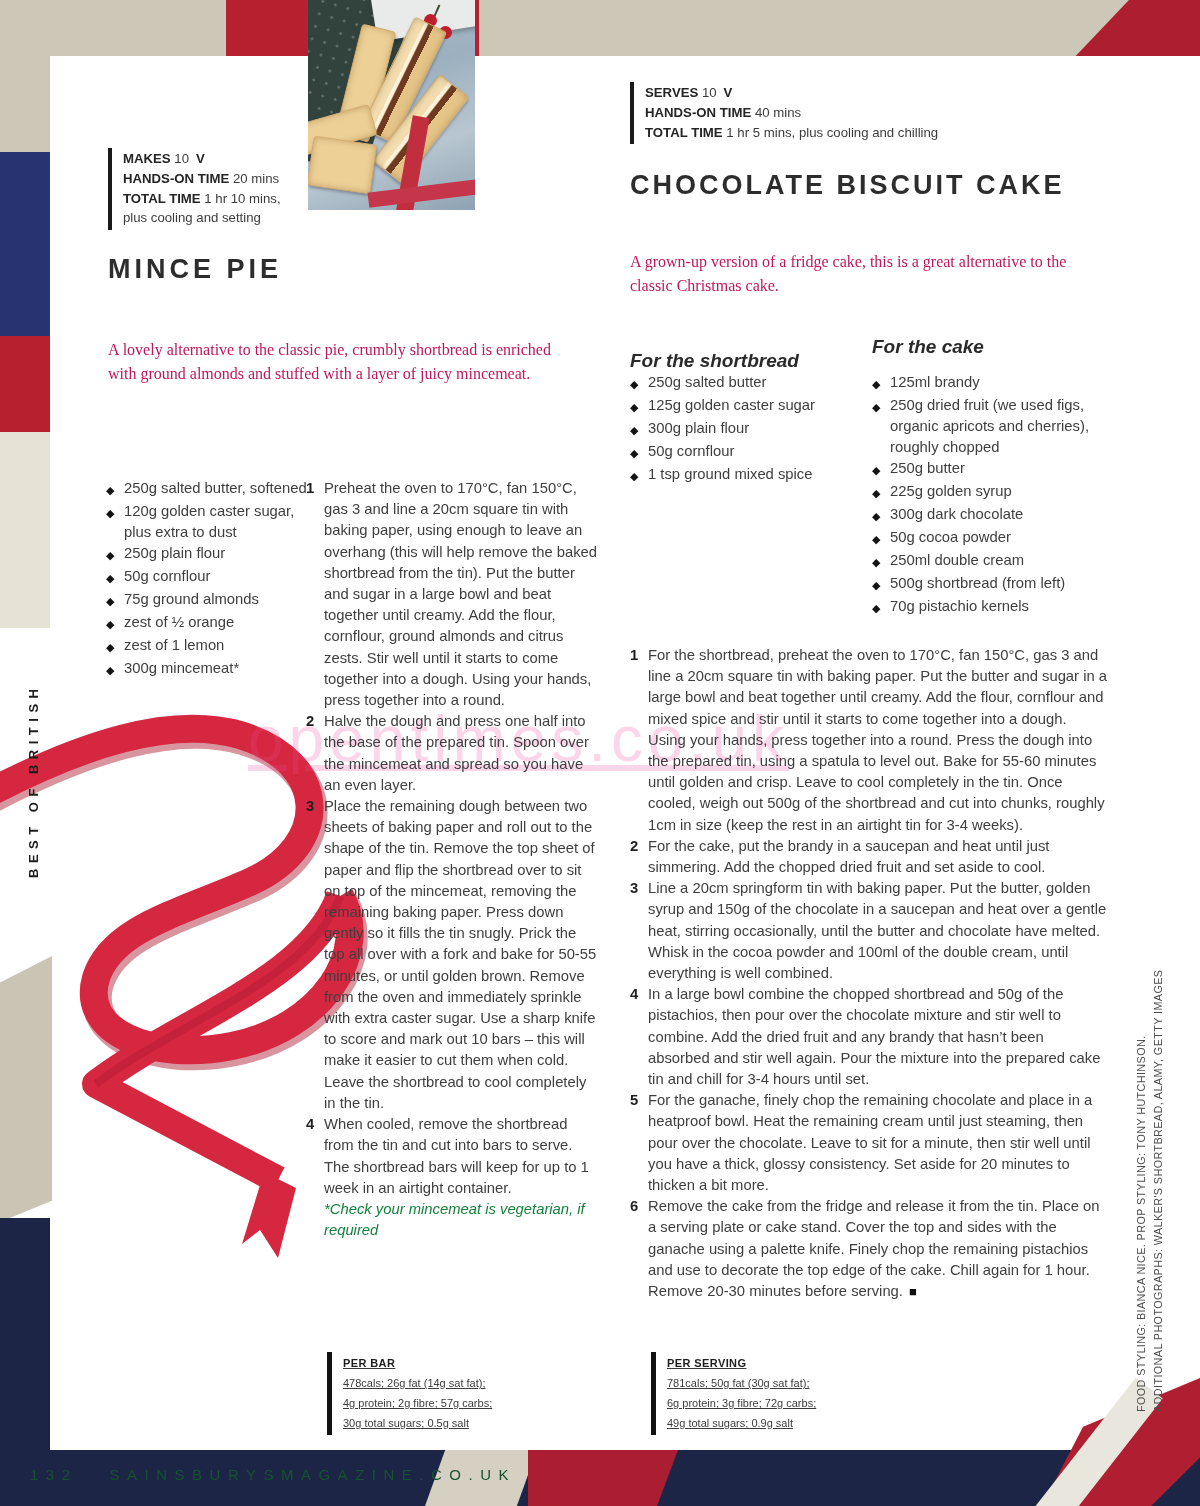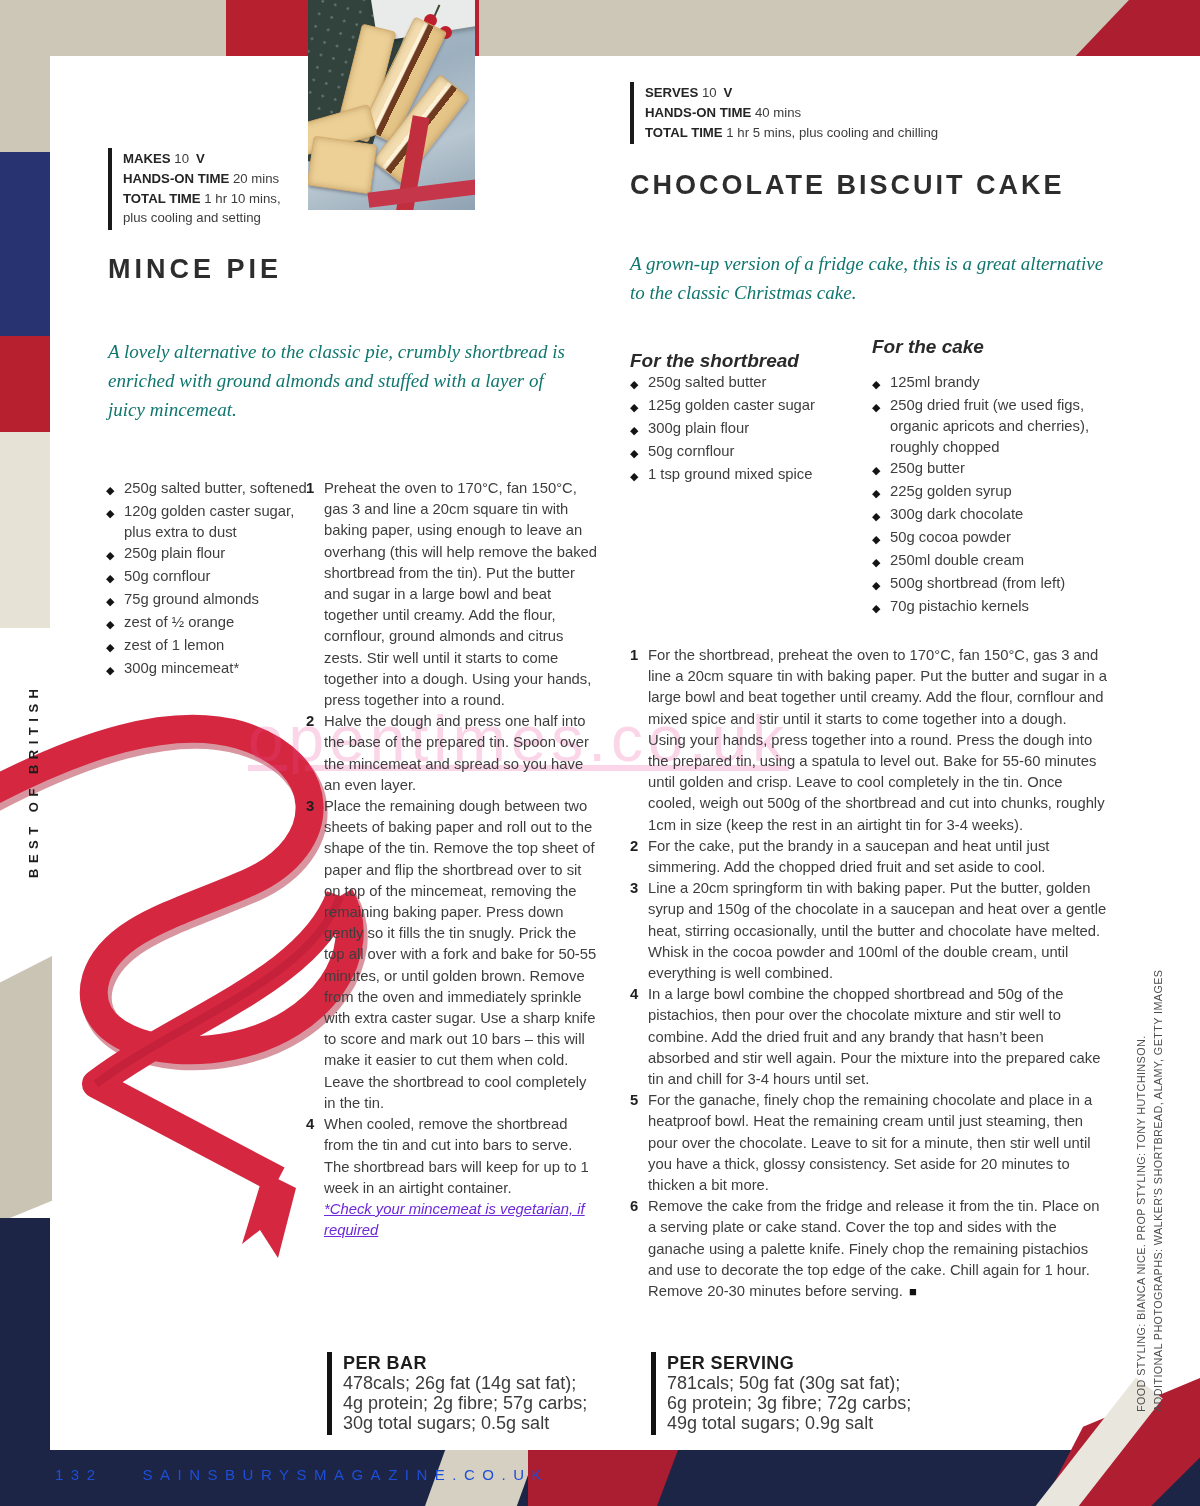--- a/index.html
+++ b/index.html
@@ -64,53 +64,53 @@
   .meta{position:absolute;border-left:4px solid #1a1a1a;padding:1px 0 2px 11px;
         font-size:13.2px;line-height:1.5;color:#3c3c3c;}
   .meta b{color:#252525;}
   .meta .vflag{margin-left:7px;color:#252525;}
   .meta-left{left:108px;top:148px;width:178px;}
   .meta-right{left:630px;top:82px;width:375px;}
   
   .title{position:absolute;font-weight:bold;color:#2d2d2d;font-size:27px;line-height:1.33;}
   .title-left{left:108px;top:252px;letter-spacing:4px;}
   .title-right{left:630px;top:168px;letter-spacing:3px;}
-  .intro{position:absolute;font-family:"Liberation Serif",serif;font-size:19px;
-         line-height:1.52;color:#0f766e;font-style:italic;}
+  .intro{position:absolute;font-family:"Liberation Serif",serif;font-size:16px;
+         line-height:1.52;color:#be185d;}
   .intro-left{left:108px;top:338px;width:474px;}
   .intro-right{left:630px;top:250px;width:480px;}
   
   .ings{position:absolute;font-size:14.8px;line-height:21px;color:#3e3e3e;}
   .ings-left{left:106px;top:478px;width:205px;}
   .ings-sb{left:630px;top:372px;width:232px;}
   .ings-cake{left:872px;top:372px;width:245px;}
   .ing{display:flex;}
   .dm{flex:0 0 18px;font-size:11px;padding-top:2px;color:#141414;}
   .itx{flex:1;}
   .ing-head{position:absolute;font-size:19px;font-weight:bold;font-style:italic;color:#2a2a2a;}
   .head-sb{left:630px;top:350px;}
   .head-cake{left:872px;top:336px;text-align:center;}
   
   .steps{position:absolute;font-size:14.8px;line-height:21.2px;color:#3e3e3e;}
   .steps-left{left:306px;top:478px;width:292px;}
   .steps-right{left:630px;top:645px;width:478px;}
   .step{display:flex;}
   .num{flex:0 0 18px;font-weight:bold;color:#1f1f1f;}
   .txt{flex:1;}
-  .footnote{font-style:italic;color:#6d28d9;padding-left:18px;text-decoration:underline;}
+  .footnote{font-style:italic;color:#15803d;padding-left:18px;}
   .endsq{font-size:13px;color:#111;margin-left:6px;}
   
   .nutri{position:absolute;border-left:5px solid #121212;padding:1px 0 2px 11px;
-         font-size:18px;line-height:20px;color:#3c3c3c;}
+         font-size:11px;line-height:20px;color:#3c3c3c;text-decoration:underline;}
   .nutri .nh{font-weight:bold;color:#1d1d1d;letter-spacing:.4px;}
   .nutri-left{left:327px;top:1352px;width:255px;}
   .nutri-right{left:651px;top:1352px;width:265px;}
   
-  .footer-text{position:absolute;left:30px;top:1466px;display:flex;gap:40px;
-               color:#1d4ed8;font-size:15px;letter-spacing:7.5px;margin-left:25px;}
+  .footer-text{position:absolute;left:30px;top:1466px;display:flex;gap:32px;
+               color:#14532d;font-size:15px;letter-spacing:7.5px;}
 </style>
 </head>
 <body>
 
 <div class="page">
 
   <div class="fab band-top knit"></div>
   <div class="fab red-a knit"></div>
   <div class="fab red-b knit"></div>
   <div class="fab red-c knit"></div>

